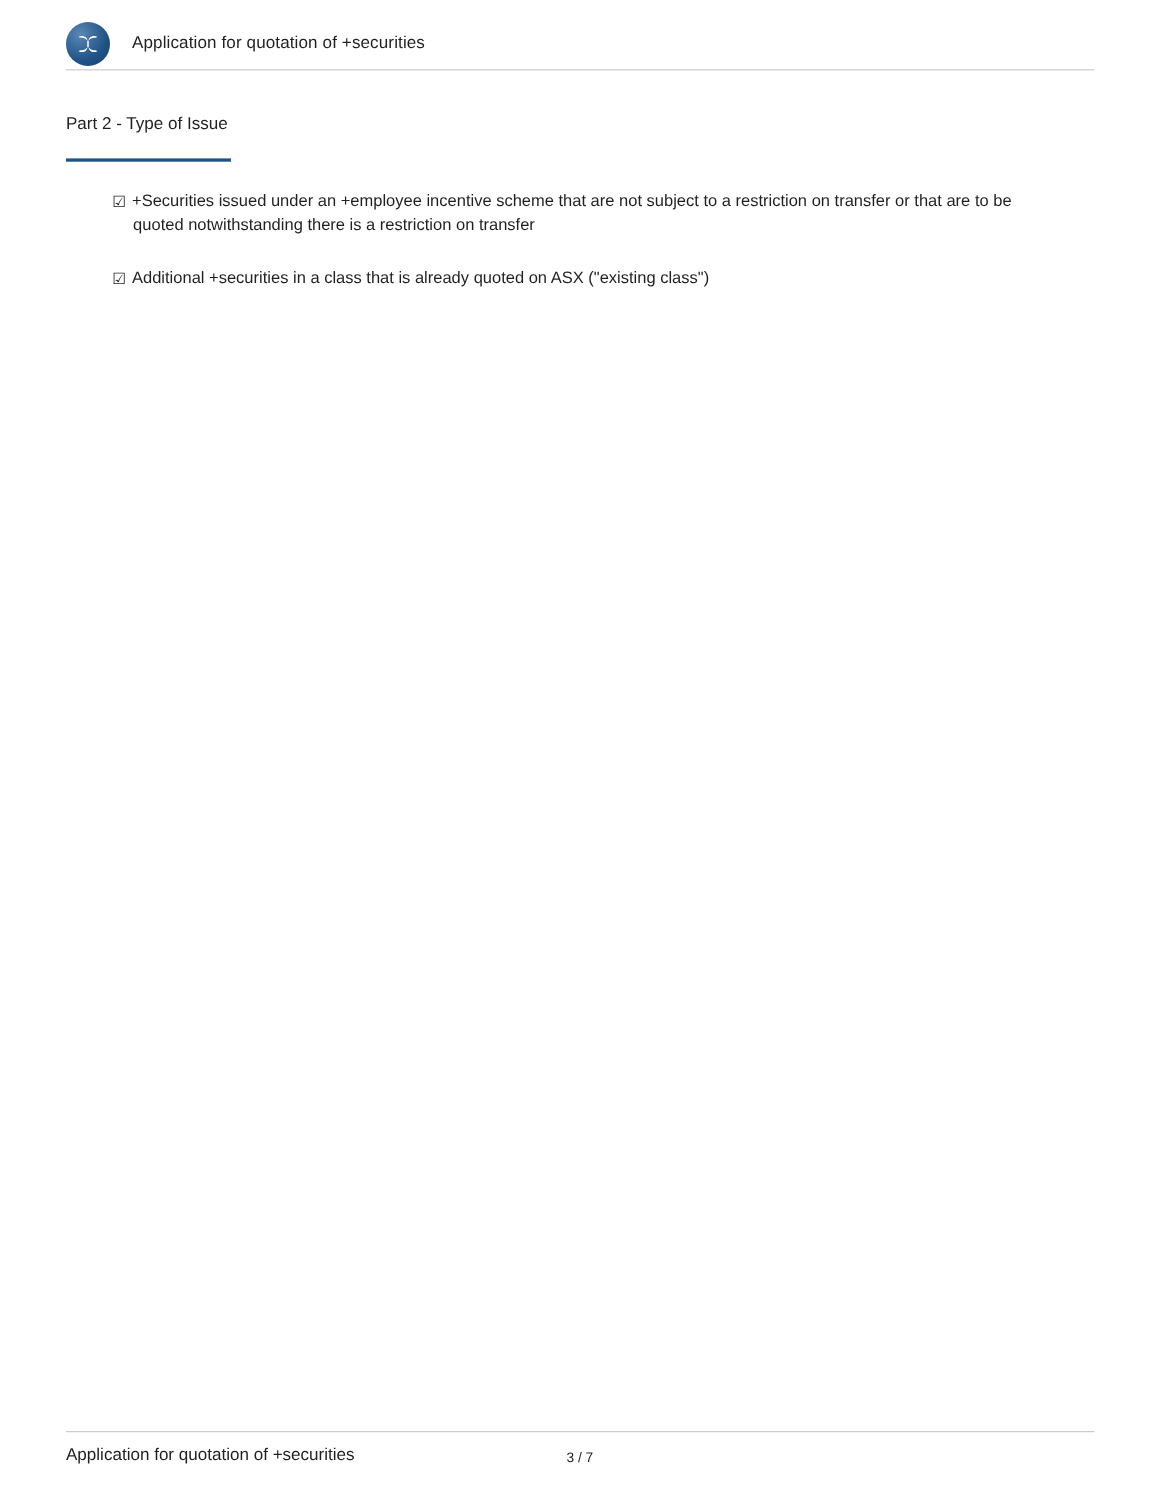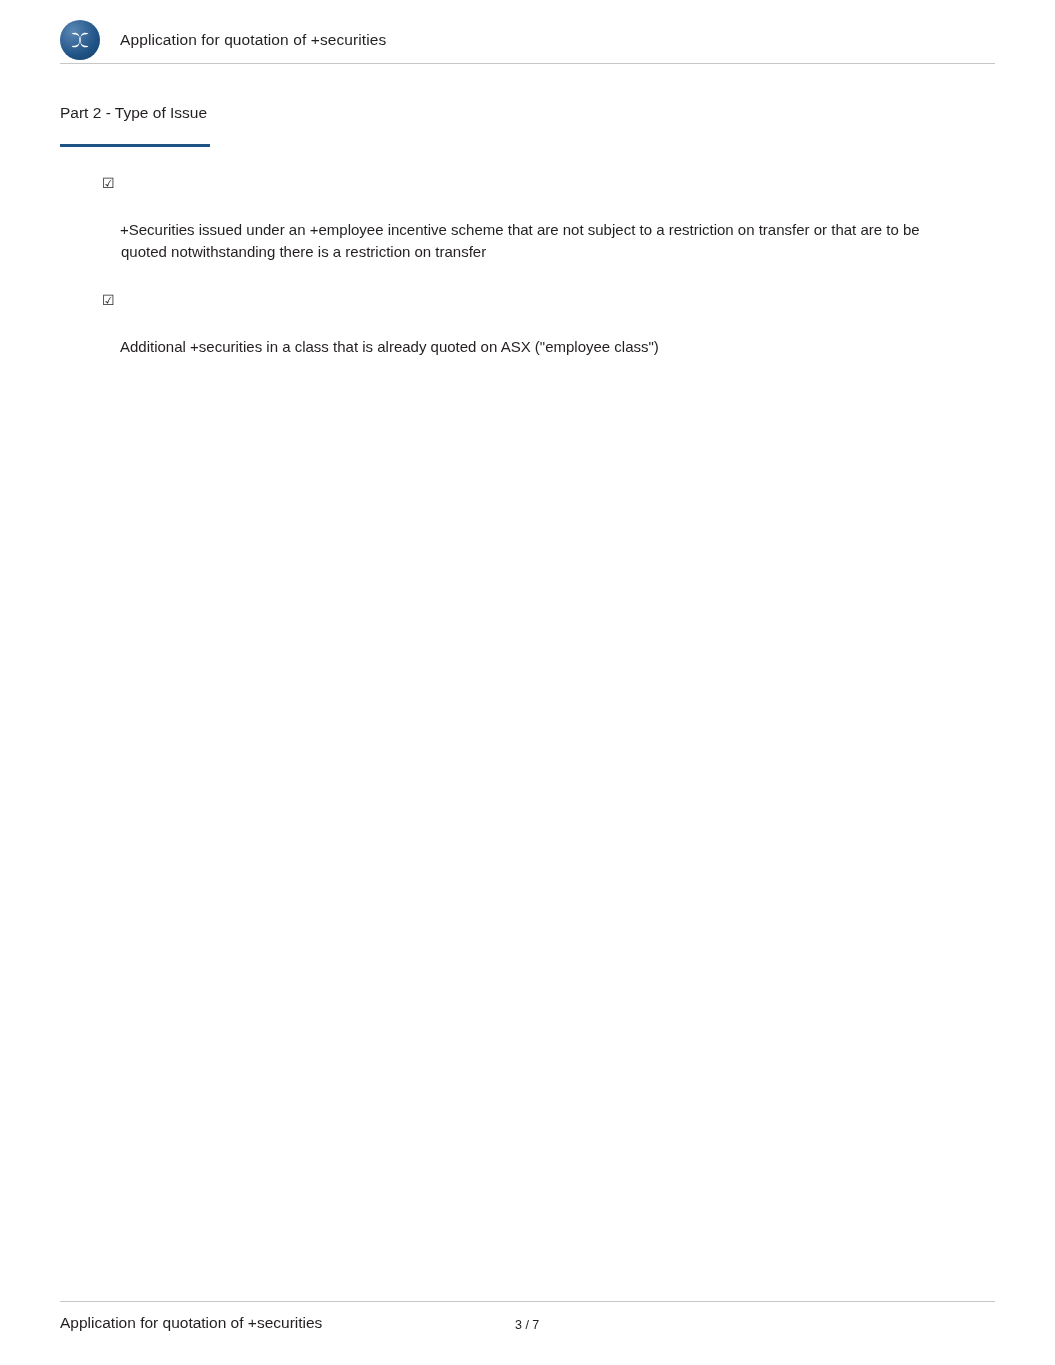--- a/index.html
+++ b/index.html
@@ -100,21 +100,20 @@
     width: 17px;
     margin-right: 2px;
     margin-left: 1px;
     font-size: 14px;
     line-height: 22px;
     color: #231f20;
   }
   .answer-text {
     flex: 1 1 auto;
     text-indent: -1px;
-    margin-top: 47px;
   }
 
   
   .doc-footer {
     position: absolute;
     left: 60px;
     bottom: 28px;
     width: 935px;
     border-top: 1px solid #c7c7c7;
     padding-top: 12px;
@@ -169,21 +168,21 @@
     <div class="qblock">
       <div class="answer">
         <span class="tick">☑</span>
         <span class="answer-text">+Securities issued under an +employee incentive scheme that are not subject to a restriction on transfer or that are to be quoted notwithstanding there is a restriction on transfer</span>
       </div>
     </div>
 
     <div class="qblock">
       <div class="answer">
         <span class="tick">☑</span>
-        <span class="answer-text">Additional +securities in a class that is already quoted on ASX ("employee class")</span>
+        <span class="answer-text">Additional +securities in a class that is already quoted on ASX ("existing class")</span>
       </div>
     </div>
 
   </div>
 
   <div class="doc-footer">
     <div class="footer-title">Application for quotation of +securities</div>
     <div class="footer-page">3 / 7</div>
   </div>
 

